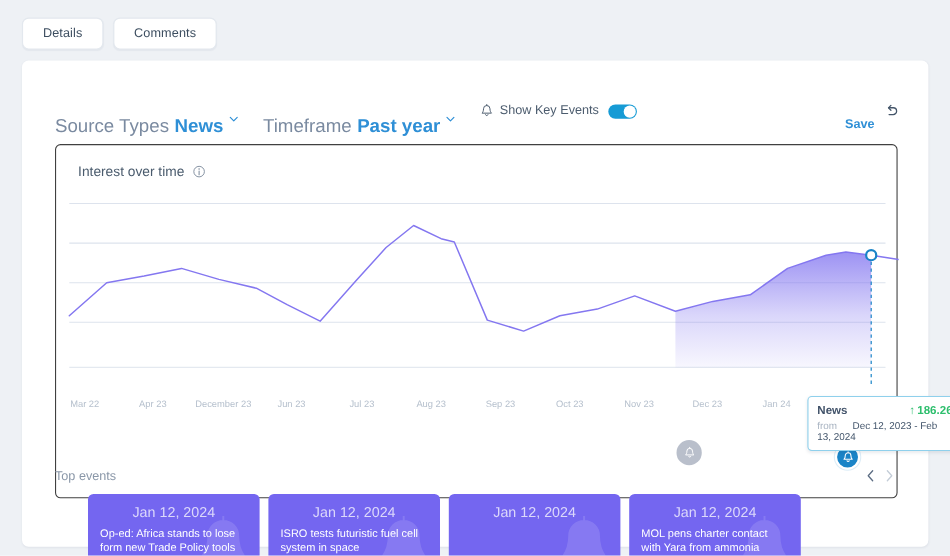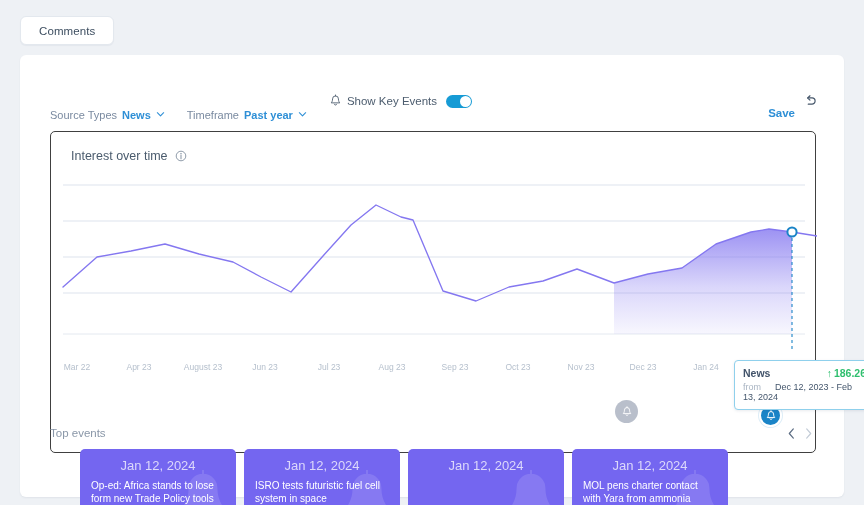--- a/index.html
+++ b/index.html
@@ -28,21 +28,21 @@
     position: absolute; left: 20px; top: 55px; width: 824px; height: 442px;
     background: #ffffff; border-radius: 6px;
     box-shadow: 0 1px 2px rgba(40,60,90,.07);
   }
 
   
   .toolbar {
     position: absolute; left: 30px; right: 26px; top: 30px; height: 32px;
     display: flex; align-items: center;
   }
-  .filter { display: flex; align-items: center; font-size: 11px; color: #7a8aa0; margin-right: 23px; cursor: pointer; margin-top: 28px; }
+  .filter { display: flex; align-items: flex-start; font-size: 17px; color: #7a8aa0; margin-right: 23px; cursor: pointer; margin-top: 28px; }
   .filter .lbl { margin-right: 5px; }
   .filter .val { color: #2e8fd6; font-weight: bold; }
   .caret { margin-left: 5px; width: 8px; height: 8px; position: relative; top: -1px; }
   .caret svg { display: block; }
   .keyevents { display: flex; align-items: center; font-size: 11.5px; color: #4c5c6e; cursor: pointer; }
   .bell-sm { width: 13px; height: 14px; margin-right: 5px; }
   .toggle {
     margin-left: 9px; width: 26px; height: 13px; border-radius: 7px;
     background: #169bd5; position: relative; cursor: pointer;
   }
@@ -116,20 +116,21 @@
     margin-top: 6px; font-size: 10px; line-height: 1.32; color: #ffffff;
     position: relative; z-index: 2;
   }
 </style>
 </head>
 <body>
 
 <div id="app">
 
   <div class="tabbar">
+    <div class="tab">Details</div>
     <div class="tab">Comments</div>
   </div>
 
   <div class="panel">
 
     <div class="toolbar">
 
       <div class="filter">
         <span class="lbl">Source Types</span>
         <span class="val">News</span>
@@ -216,21 +217,21 @@
 
           <line x1="741" y1="58" x2="741" y2="178" stroke="#1a84c7" stroke-width="1.1" stroke-dasharray="3 3"></line>
 
           <circle cx="741" cy="58" r="4.6" fill="#ffffff" stroke="#1a84c7" stroke-width="2"></circle>
         </svg>
       </div>
 
       <div class="xaxis">
         <span class="xtick" style="left:26px">Mar 22</span>
         <span class="xtick" style="left:88px">Apr 23</span>
-        <span class="xtick" style="left:152px">August 23</span>
+        <span class="xtick" style="left:152px">December 23</span>
         <span class="xtick" style="left:214px">Jun 23</span>
         <span class="xtick" style="left:278px">Jul 23</span>
         <span class="xtick" style="left:341px">Aug 23</span>
         <span class="xtick" style="left:404px">Sep 23</span>
         <span class="xtick" style="left:467px">Oct 23</span>
         <span class="xtick" style="left:530px">Nov 23</span>
         <span class="xtick" style="left:592px">Dec 23</span>
         <span class="xtick" style="left:655px">Jan 24</span>
         <span class="xtick" style="left:718px">Feb 24</span>
         <span class="xtick" style="left:781px">Jan 24</span>

